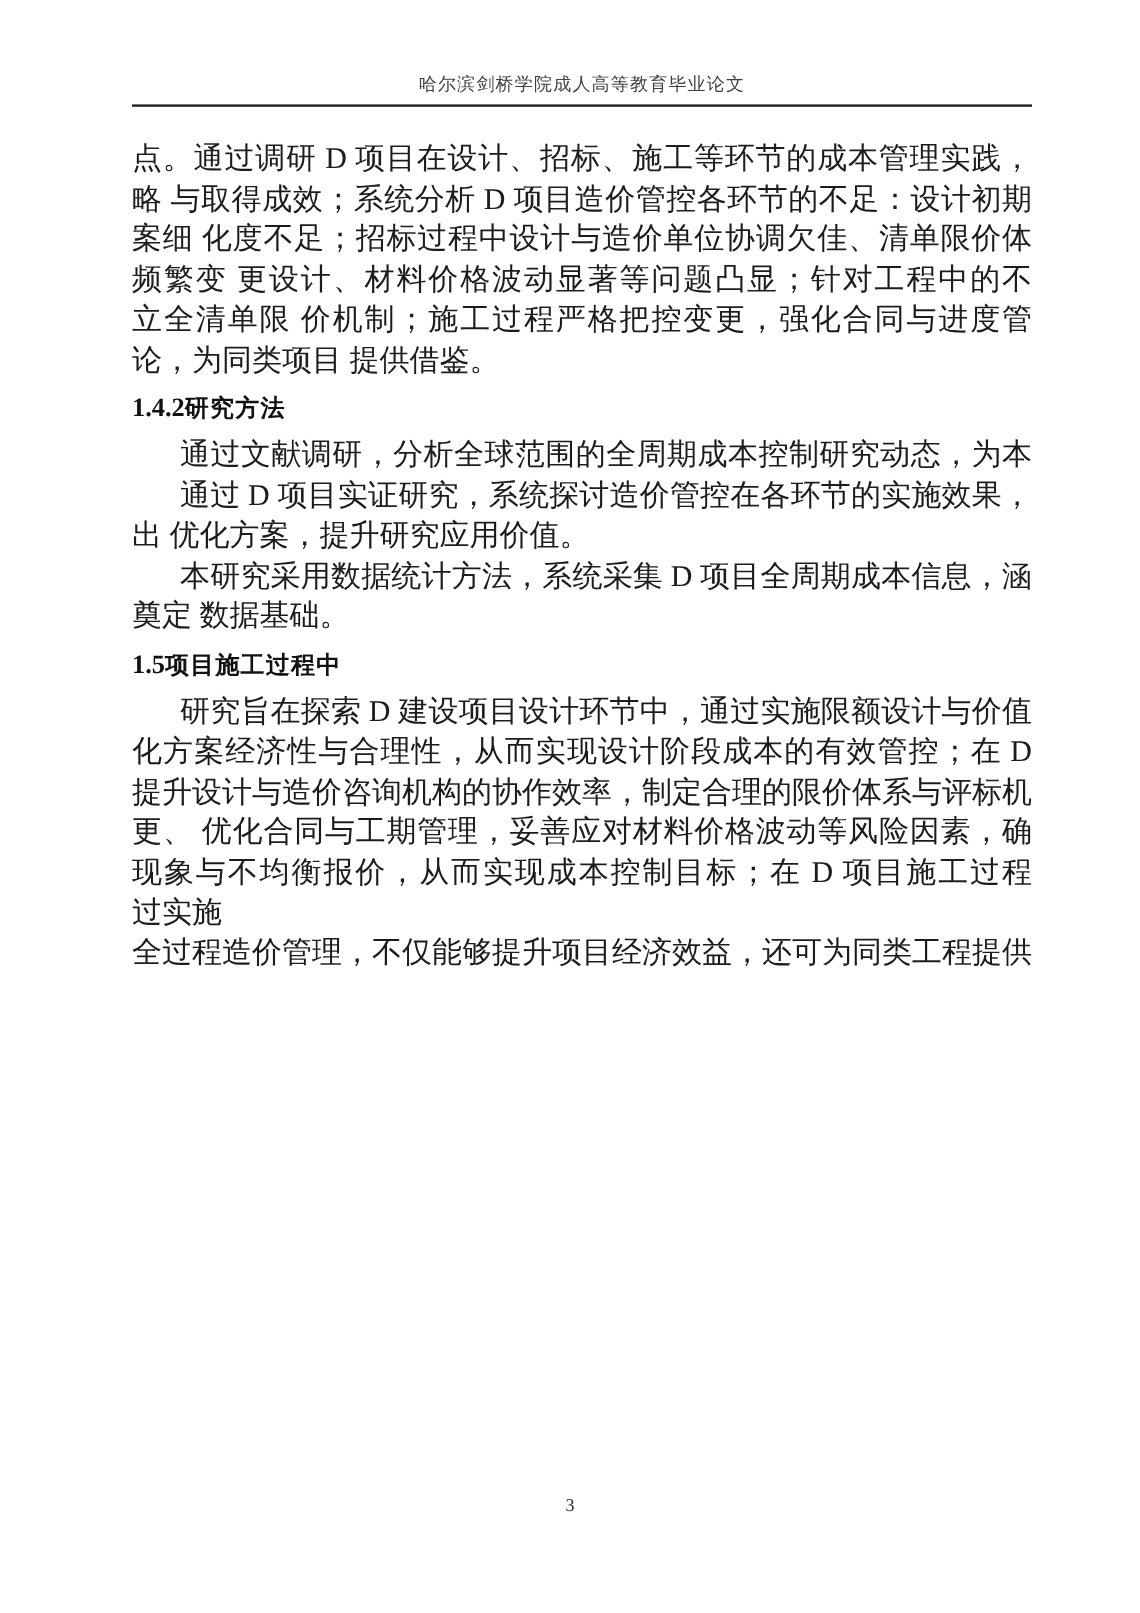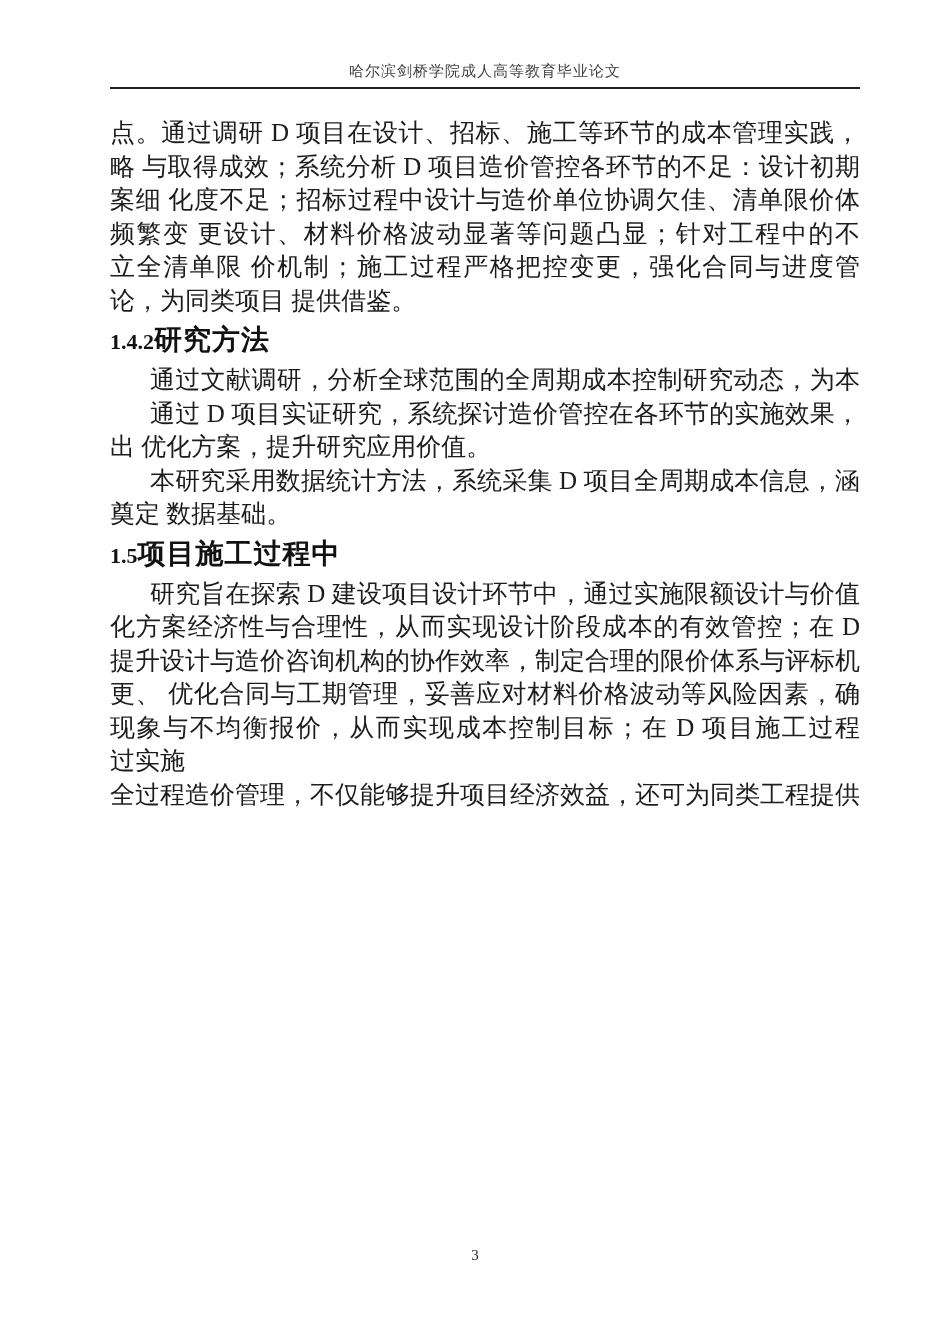--- a/index.html
+++ b/index.html
@@ -60,21 +60,21 @@
   }
   .h-num {
     font-family: "Liberation Serif", "DejaVu Serif", serif;
     font-size: 22px;
     font-weight: 600;
     margin-right: 0;
     color: #111111;
   }
   .h-title {
     font-family: "Liberation Sans", "DejaVu Sans", sans-serif;
-    font-size: 28px;
+    font-size: 20px;
     font-weight: 700;
     letter-spacing: 1px;
     color: #111111;
   }
   .footer {
     position: absolute;
     left: 0;
     top: 1244px;
     width: 100%;
     text-align: center;

